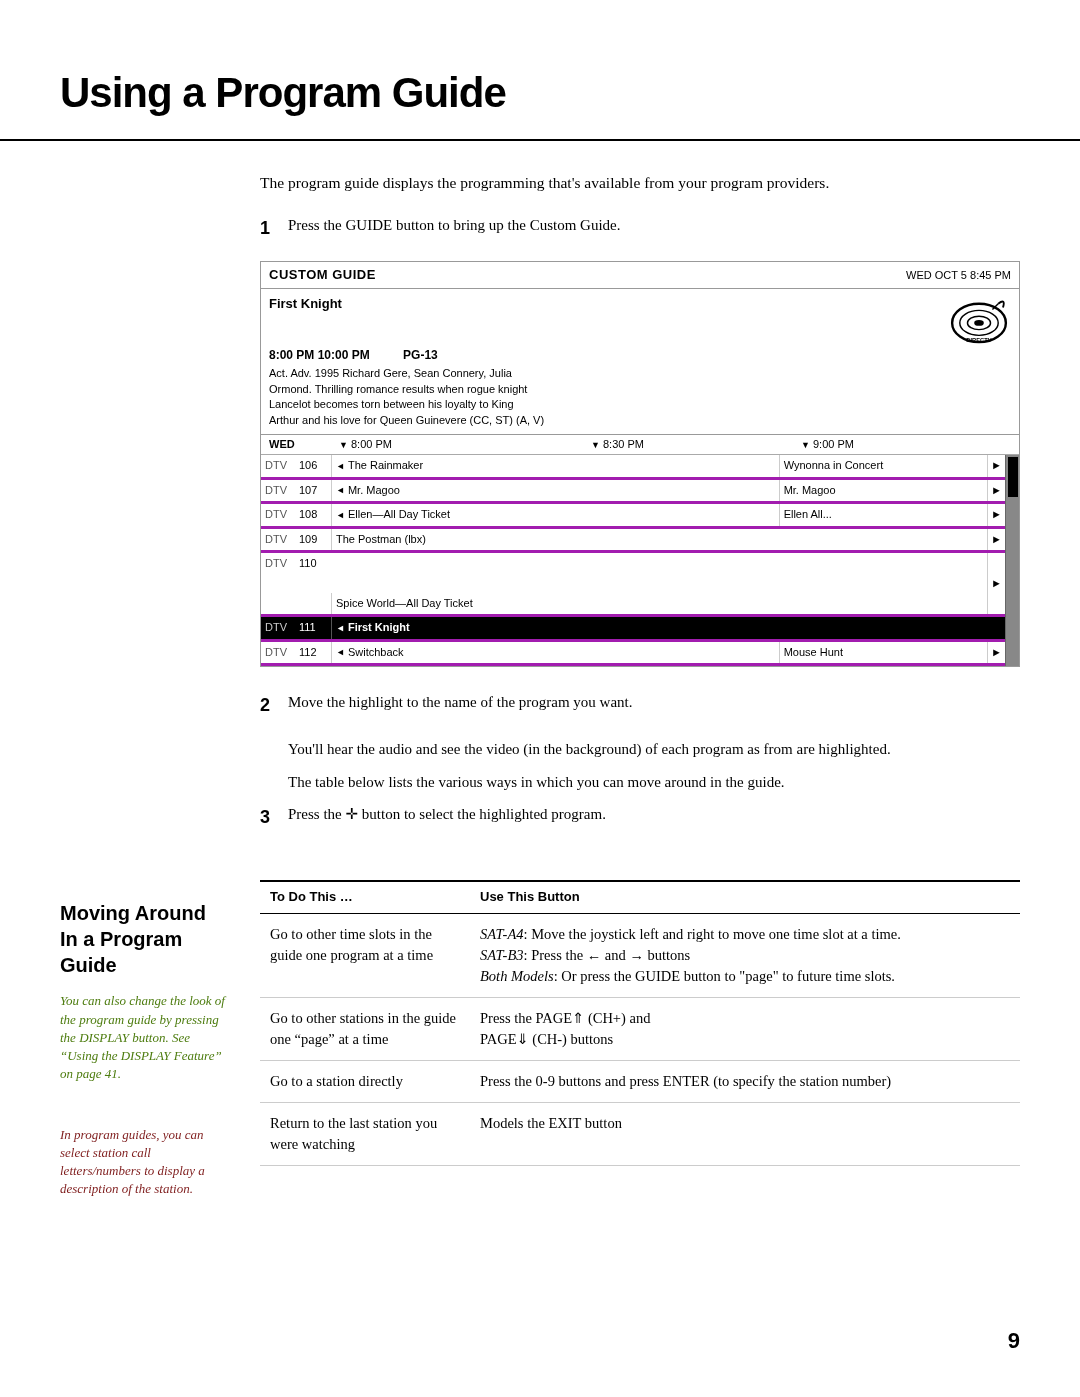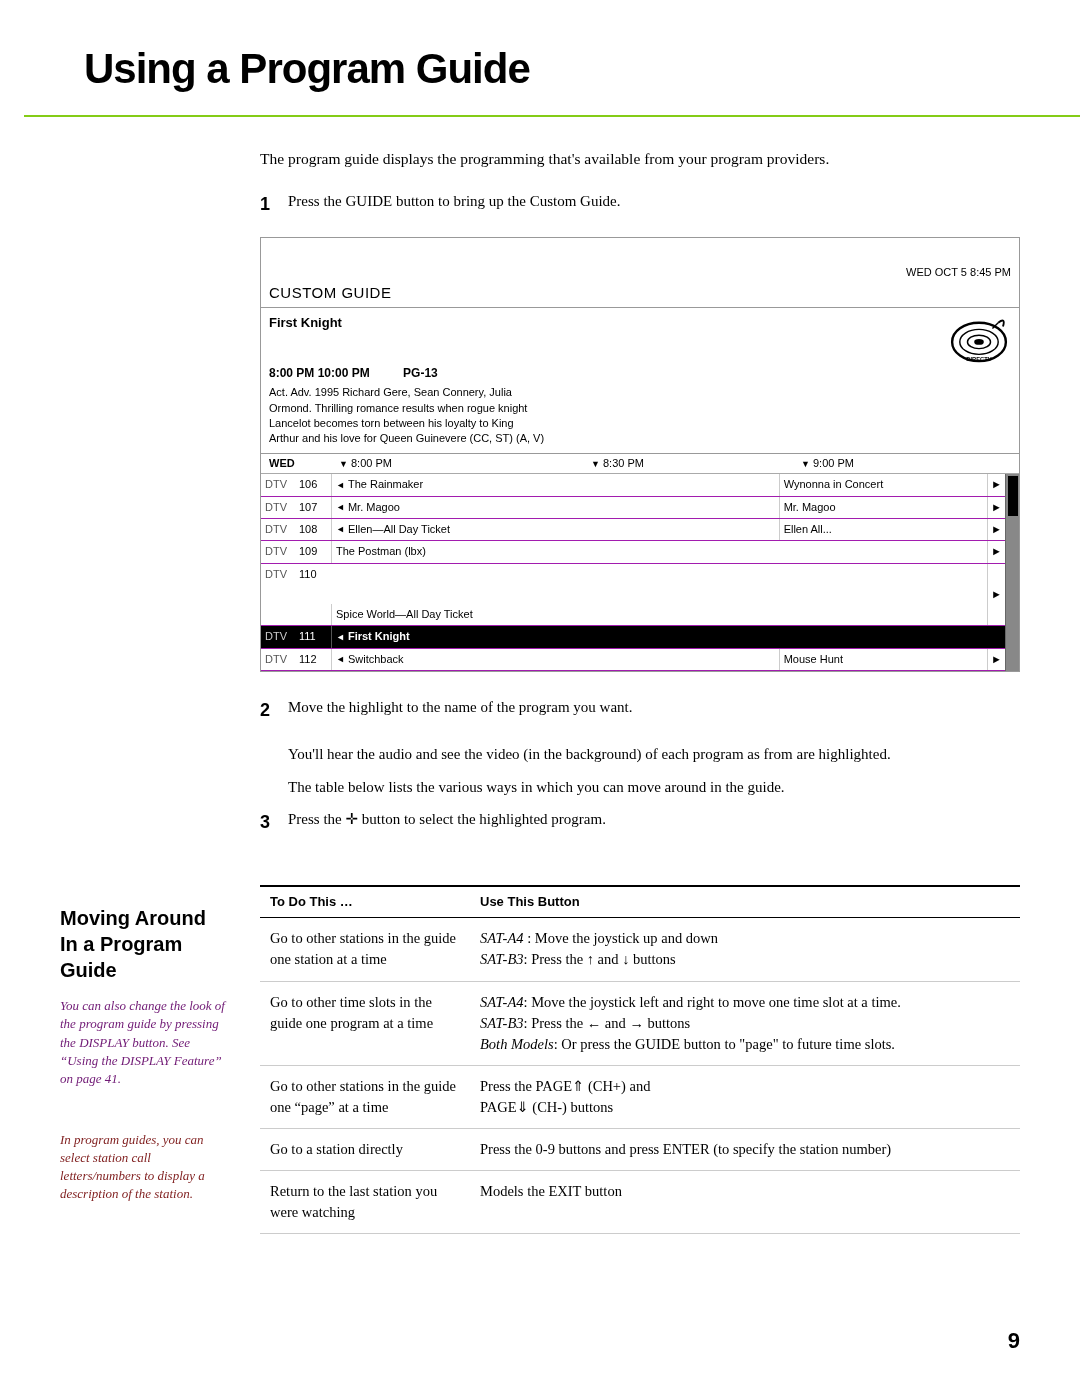--- a/index.html
+++ b/index.html
@@ -15,24 +15,23 @@
 
     .page-container {
       width: 1080px;
       min-height: 1397px;
       background: #fff;
       position: relative;
     }
 
     
     .page-header {
-      padding: 40px 60px 16px 60px;
-      border-bottom: 2px solid #84cc16;
+      padding: 64px 60px 16px 60px;
+      border-bottom: 2px solid #000000;
       margin-bottom: 30px;
-      margin-left: 24px;
     }
     .page-title {
       font-size: 42px;
       font-weight: bold;
       font-family: Arial, sans-serif;
       letter-spacing: -1px;
     }
 
     
     .main-content {
@@ -88,25 +87,24 @@
       background: #fff;
     }
     .guide-header {
       display: flex;
       justify-content: space-between;
       align-items: center;
       padding: 4px 8px;
       border-bottom: 1px solid #999;
     }
     .guide-header-title {
-      font-weight: normal;
-      font-size: 15px;
+      font-weight: bold;
+      font-size: 13px;
       letter-spacing: 0.5px;
       text-transform: uppercase;
-      margin-top: 40px;
     }
     .guide-header-date {
       font-size: 11px;
     }
 
     
     .guide-info {
       display: flex;
       padding: 6px 8px;
       border-bottom: 1px solid #999;
@@ -178,21 +176,21 @@
       flex: 1;
       text-align: left;
     }
     .time-arrow {
       font-size: 9px;
     }
 
     
     .guide-row {
       display: flex;
-      border-bottom: 1px solid #a21caf;
+      border-bottom: 3px solid #a21caf;
       align-items: stretch;
       min-height: 22px;
     }
     .guide-row.highlighted {
       background: #000;
       color: #fff;
     }
     .row-dtv {
       width: 36px;
       font-size: 11px;
@@ -279,21 +277,21 @@
       font-size: 20px;
       font-weight: bold;
       line-height: 1.3;
       margin-bottom: 14px;
       margin-top: 20px;
     }
     .sidebar-note {
       font-size: 13px;
       font-style: italic;
       line-height: 1.4;
-      color: #701a75;
+      color: #4d7c0f;
       margin-bottom: 20px;
     }
     .sidebar-note2 {
       font-size: 13px;
       font-style: italic;
       line-height: 1.4;
       color: #7f1d1d;
     }
 
     
@@ -537,27 +535,20 @@
 
     <div class="moving-content">
       <table class="guide-table">
         <thead>
           <tr>
             <th>To Do This …</th>
             <th>Use This Button</th>
           </tr>
         </thead>
         <tbody>
-          <tr class="table-row">
-            <td>Go to other stations in the guide one station at a time</td>
-            <td>
-              <span class="italic">SAT-A4</span> : Move the joystick up and down<br>
-              <span class="italic">SAT-B3</span>: Press the ↑ and ↓ buttons
-            </td>
-          </tr>
           <tr class="table-row">
             <td>Go to other time slots in the guide one program at a time</td>
             <td>
               <span class="italic">SAT-A4</span>: Move the joystick left and right to move one time slot at a time.<br>
               <span class="italic">SAT-B3</span>: Press the ← and → buttons<br>
               <span class="italic">Both Models</span>: Or press the GUIDE button to "page" to future time slots.
             </td>
           </tr>
           <tr class="table-row">
             <td>Go to other stations in the guide one “page” at a time</td>

